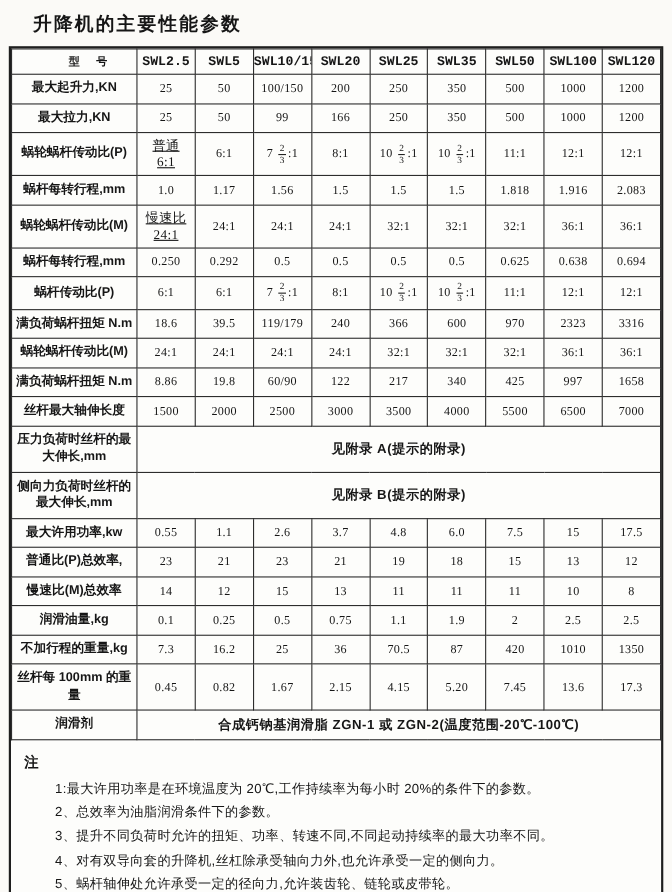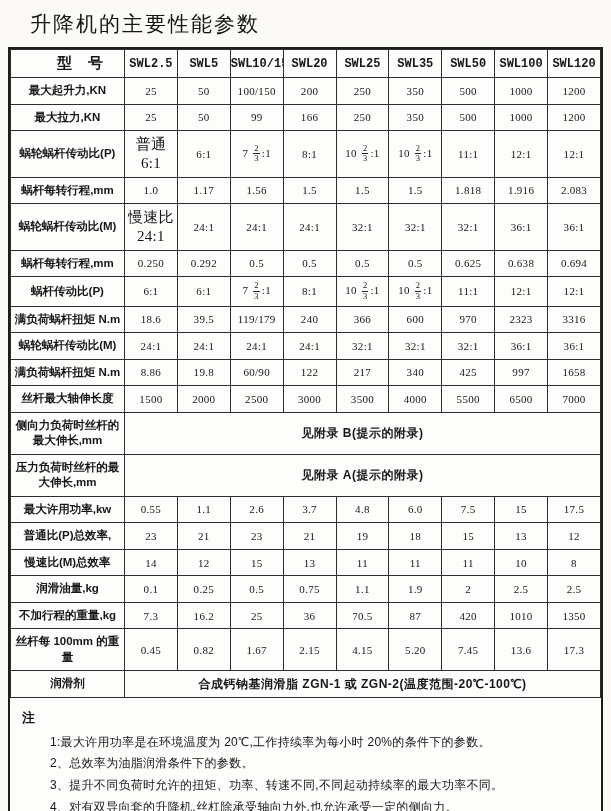--- a/index.html
+++ b/index.html
@@ -5,21 +5,21 @@
   html, body {
     margin: 0; padding: 0;
     width: 611px; height: 811px;
     background: #fbfaf7;
     font-family: "Liberation Sans", sans-serif;
     color: #161616;
     overflow: hidden;
   }
   .page { padding: 5px 8px 0 8px; box-sizing: border-box; }
   .title {
-    font-size: 21px; font-weight: 400;
+    font-size: 17px; font-weight: 700;
     margin: 5px 0 9px 22px;
     letter-spacing: 2px;
   }
   .sheet {
     border: 2.5px solid #1e1e1e;
     background: #fdfdfb;
   }
   table.params {
     width: 100%;
     border-collapse: collapse;
@@ -32,41 +32,41 @@
     overflow: hidden;
   }
   col.label-col { width: 114px; }
   thead th {
     font-family: Liberation Mono, monospace;
     font-size: 12px; font-weight: 700;
     padding: 4px 0;
   }
   thead th:first-child {
     font-family: "Liberation Sans", sans-serif;
-    letter-spacing: 6px; font-size: 15px; padding-left: 31px;
+    letter-spacing: 6px; font-size: 10px; padding-left: 31px;
   }
   th.rowlabel {
     font-family: "Liberation Sans", sans-serif;
     font-size: 11.5px; font-weight: 700;
     padding: 5px 2px;
     line-height: 1.35;
     margin-left: 24px;
   }
   .params td {
     font-family: "Liberation Serif", serif;
     font-size: 11px;
     padding: 4px 0;
     letter-spacing: 0.3px;
   }
   td.b {
     font-family: "Liberation Sans", sans-serif;
     font-weight: 700; font-size: 12px;
     letter-spacing: 0.5px;
   }
-  .stack { display: block; font-size: 15px; line-height: 1.25; }
+  .stack { display: block; font-size: 12px; line-height: 1.25; text-decoration: underline; }
   .fr {
     display: inline-flex; flex-direction: column;
     vertical-align: middle;
     font-size: 8.5px; line-height: 1.15;
     margin: 0 2px;
   }
   .fr .n { border-bottom: 1px solid #222; padding: 0 1px; }
   .fr .d { padding: 0 1px; }
   .notes {
     padding: 11px 12px 4px 12px;
@@ -266,26 +266,26 @@
             <td>2000</td>
             <td>2500</td>
             <td>3000</td>
             <td>3500</td>
             <td>4000</td>
             <td>5500</td>
             <td>6500</td>
             <td>7000</td>
           </tr>
           <tr>
+            <th class="rowlabel">压力负荷时丝杆的最大伸长,mm</th>
+            <td colspan="9" class="b">见附录 A(提示的附录)</td>
+          </tr>
+          <tr>
             <th class="rowlabel">侧向力负荷时丝杆的最大伸长,mm</th>
             <td colspan="9" class="b">见附录 B(提示的附录)</td>
-          </tr>
-          <tr>
-            <th class="rowlabel">压力负荷时丝杆的最大伸长,mm</th>
-            <td colspan="9" class="b">见附录 A(提示的附录)</td>
           </tr>
           <tr>
             <th class="rowlabel">最大许用功率,kw</th>
             <td>0.55</td>
             <td>1.1</td>
             <td>2.6</td>
             <td>3.7</td>
             <td>4.8</td>
             <td>6.0</td>
             <td>7.5</td>

